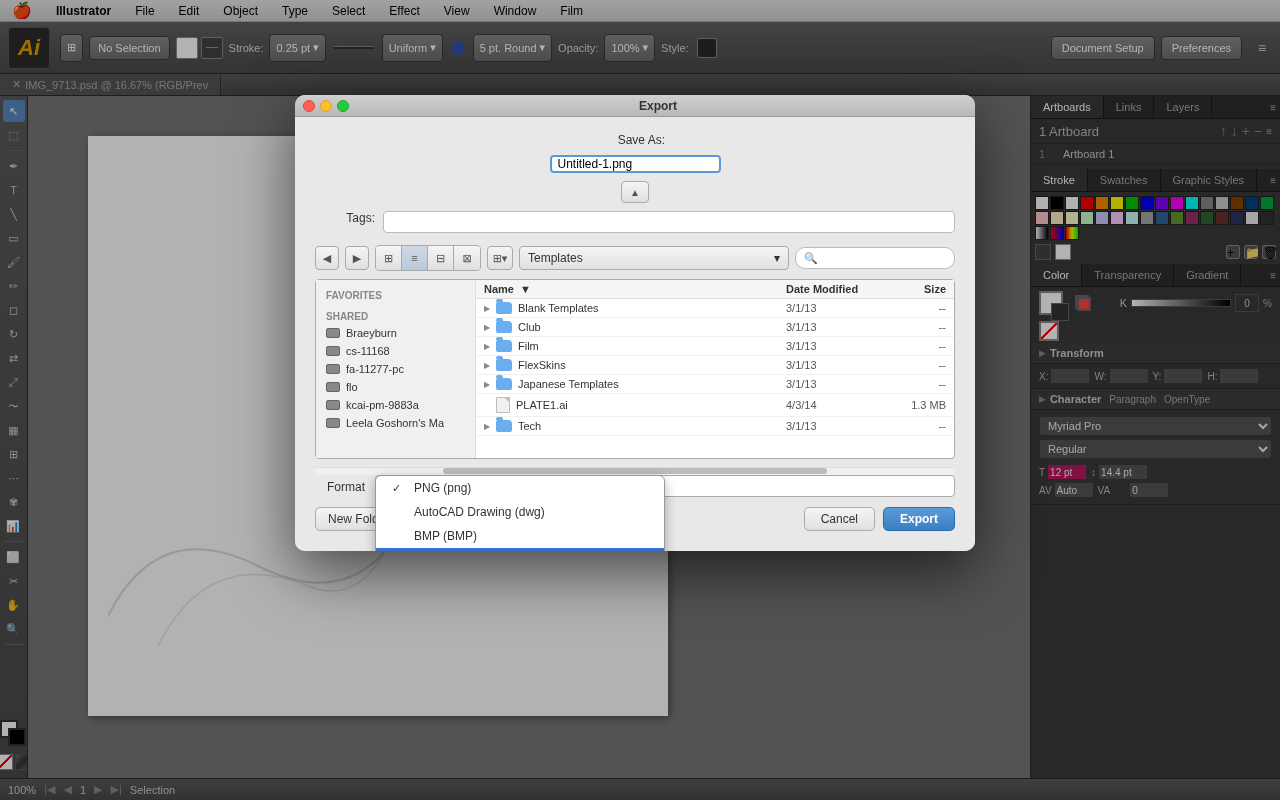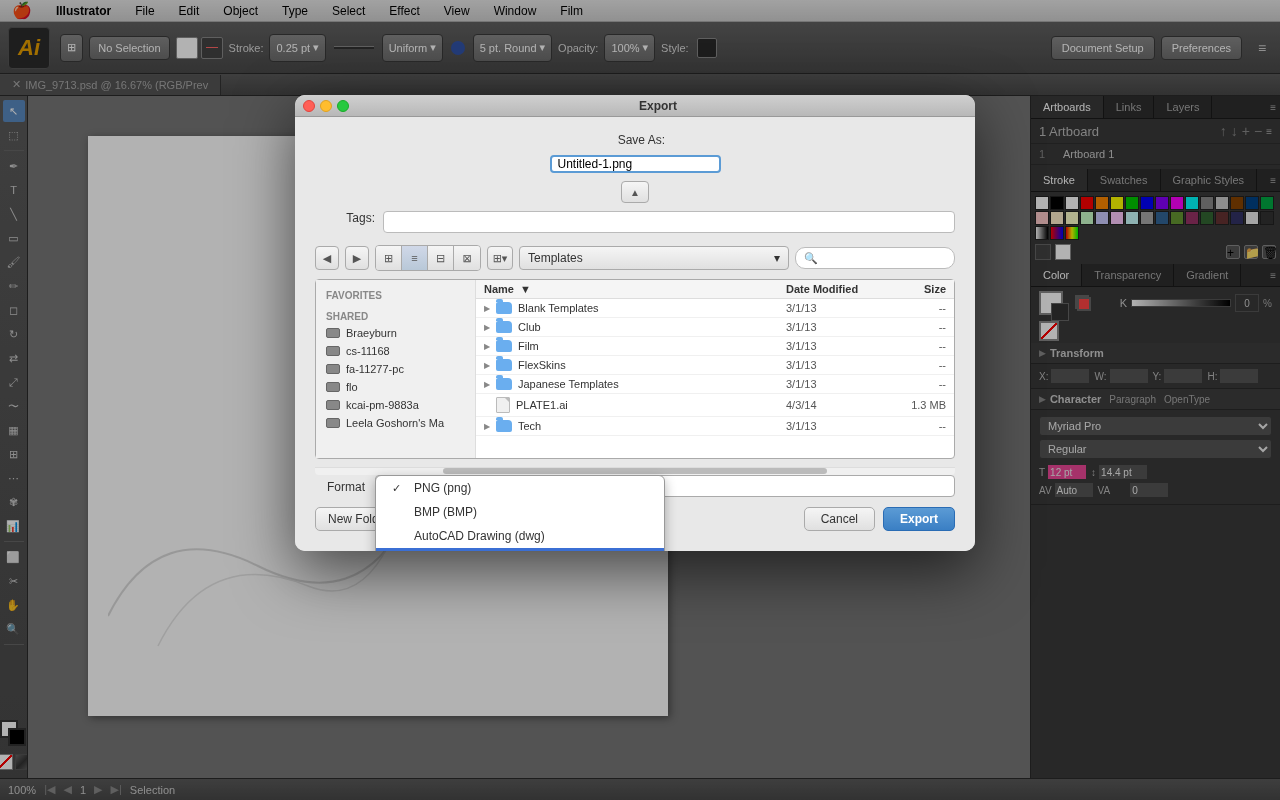--- a/index.html
+++ b/index.html
@@ -1005,21 +1005,21 @@
       <div class="char-section">
         <select class="char-font-select">
           <option>Myriad Pro</option>
         </select>
         <select class="char-font-select">
           <option>Regular</option>
         </select>
         <div style="display:flex;gap:4px;margin-top:2px;">
           <div style="display:flex;align-items:center;gap:2px;">
             <span style="font-size:10px;color:#bbb;">T</span>
-            <div style="width:40px;height:16px;background:#ec4899;border:1px solid #3a3a3a;color:#eee;font-size:10px;padding:0 2px;display:flex;align-items:center;">
+            <div style="width:40px;height:16px;background:#be185d;border:1px solid #3a3a3a;color:#eee;font-size:10px;padding:0 2px;display:flex;align-items:center;">
               <span>12 pt</span>
             </div>
           </div>
           <div style="display:flex;align-items:center;gap:2px;">
             <span style="font-size:10px;color:#bbb;">↕</span>
             <div style="width:50px;height:16px;background:#555;border:1px solid #3a3a3a;color:#eee;font-size:10px;padding:0 2px;display:flex;align-items:center;">
               <span>14.4 pt</span>
             </div>
           </div>
         </div>
@@ -1216,25 +1216,25 @@
             <span>PNG (png)</span>
           </div>
 
           <div class="format-popup">
             <div class="format-item">
               <span class="check">✓</span>
               <span>PNG (png)</span>
             </div>
             <div class="format-item">
               <span class="check"></span>
-              <span>BMP (BMP)</span>
+              <span>AutoCAD Drawing (dwg)</span>
             </div>
             <div class="format-item">
               <span class="check"></span>
-              <span>AutoCAD Drawing (dwg)</span>
+              <span>BMP (BMP)</span>
             </div>
             <div class="format-item selected">
               <span class="check"></span>
 
             </div>
 
           </div>
         </div>
       </div>
 

